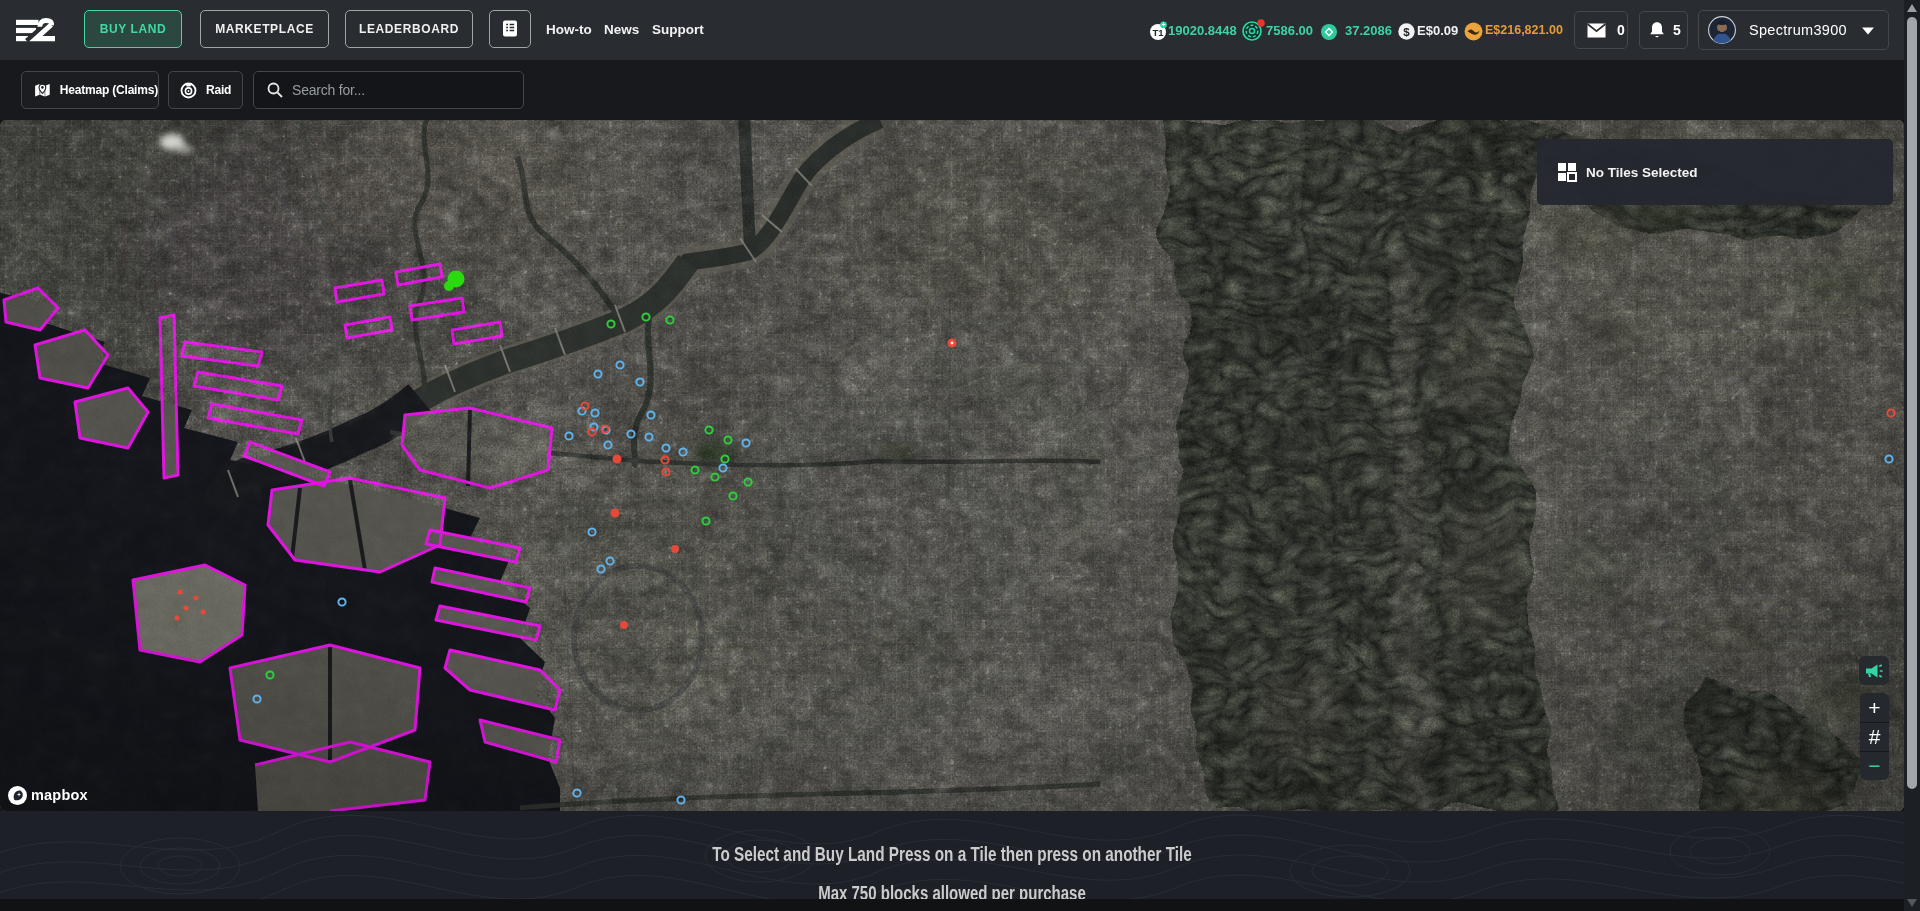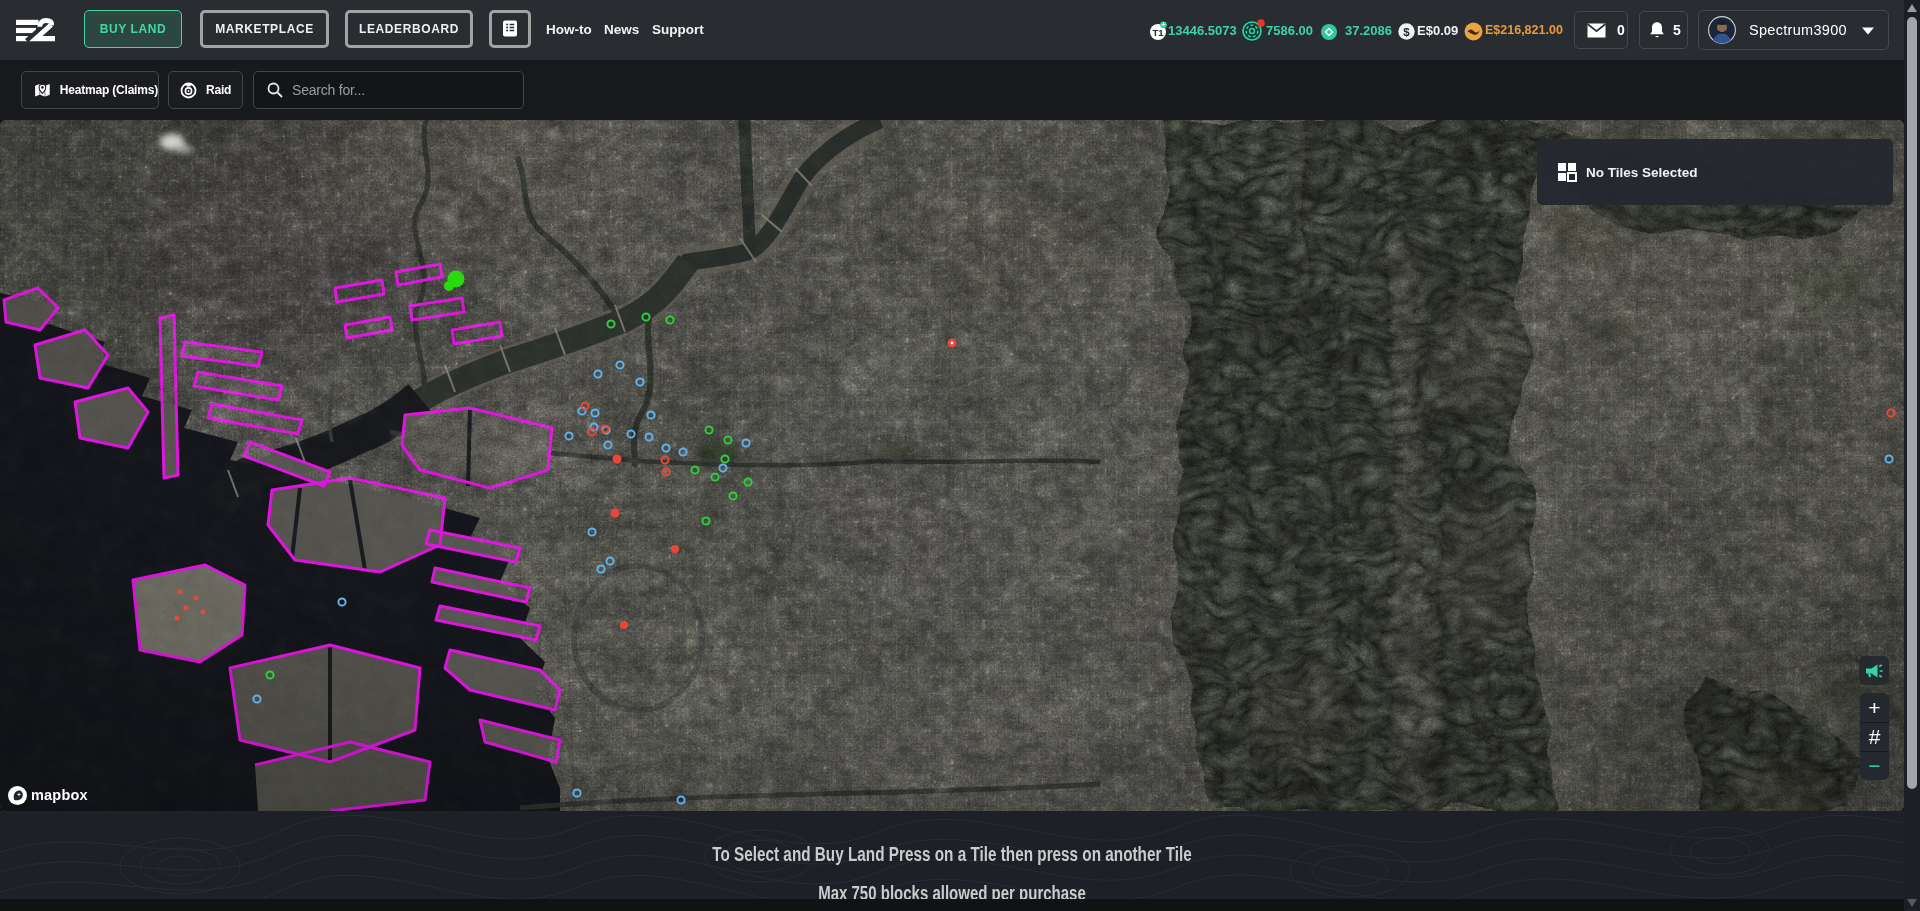--- a/index.html
+++ b/index.html
@@ -2,21 +2,21 @@
 <html><head>
 <meta charset="utf-8">
 <style>
   * { margin:0; padding:0; box-sizing:border-box; }
   html,body { width:1920px; height:911px; overflow:hidden; background:#101214;
     font-family:"Liberation Sans", sans-serif; }
   #app { position:relative; width:1920px; height:911px; }
 
   
   #nav { position:absolute; left:0; top:0; width:1920px; height:60px; background:#292c30;text-align:center; }
-  .navbtn { position:absolute; top:10px; height:38px; border:3px solid #a3a3a3; border-radius:5px;
+  .navbtn { position:absolute; top:10px; height:38px; border:1px solid #a3a3a3; border-radius:5px;
     color:#f0f0f0; font-weight:bold; font-size:12px; letter-spacing:0.6px;
     display:flex; align-items:center; justify-content:center; }
   #btn-buy { left:84px; width:98px; background:#2c473f; border:1.5px solid #46d6a4; color:#42d8a4; }
   #btn-market { left:200px; width:129px; }
   #btn-leader { left:345px; width:128px; }
   #btn-news { left:489px; width:42px; }
   .navlink { position:absolute; top:0; height:60px; line-height:60px; color:#f2f2f2;
     font-size:13.5px; font-weight:bold; }
   .cico { position:absolute; }
   .ctxt { position:absolute; top:0; height:60px; line-height:61px; font-weight:bold; font-size:13px; }
@@ -485,21 +485,21 @@
     <div class="navlink" style="left:546px;">How-to</div>
     <div class="navlink" style="left:604px;">News</div>
     <div class="navlink" style="left:652px;">Support</div>
 
     <svg class="cico" style="left:1149px;top:21px;" width="22" height="22" viewBox="0 0 22 22">
       <circle cx="9" cy="11" r="8" fill="#fff"></circle>
       <text x="9" y="14.6" text-anchor="middle" font-size="9.5" font-weight="bold" fill="#23262a" font-family="Liberation Sans">T1</text>
       <circle cx="14.5" cy="3.8" r="3.4" fill="#2dd4a8"></circle>
       <text x="14.5" y="6.4" text-anchor="middle" font-size="7" font-weight="bold" fill="#fff" font-family="Liberation Sans">+</text>
     </svg>
-    <span class="ctxt teal" style="left:1168px;">13446.5073</span>
+    <span class="ctxt teal" style="left:1168px;">19020.8448</span>
     <svg class="cico" style="left:1240px;top:18px;" width="26" height="26" viewBox="0 0 26 26">
       <circle cx="12" cy="13" r="10.5" fill="#10352d"></circle>
       <circle cx="12" cy="13" r="9" fill="none" stroke="#2dd4a8" stroke-width="1.7"></circle>
       <circle cx="12" cy="13" r="5.8" fill="none" stroke="#2dd4a8" stroke-width="1.5" stroke-dasharray="3 2"></circle>
       <circle cx="12" cy="13" r="2.5" fill="none" stroke="#2dd4a8" stroke-width="1.5"></circle>
       <circle cx="21" cy="5" r="3.8" fill="#e8352b"></circle>
     </svg>
     <span class="ctxt teal" style="left:1266px;">7586.00</span>
     <svg class="cico" style="left:1321px;top:23.5px;" width="16" height="16" viewBox="0 0 16 16">
       <circle cx="8" cy="8" r="8" fill="#2fc9a0"></circle>

